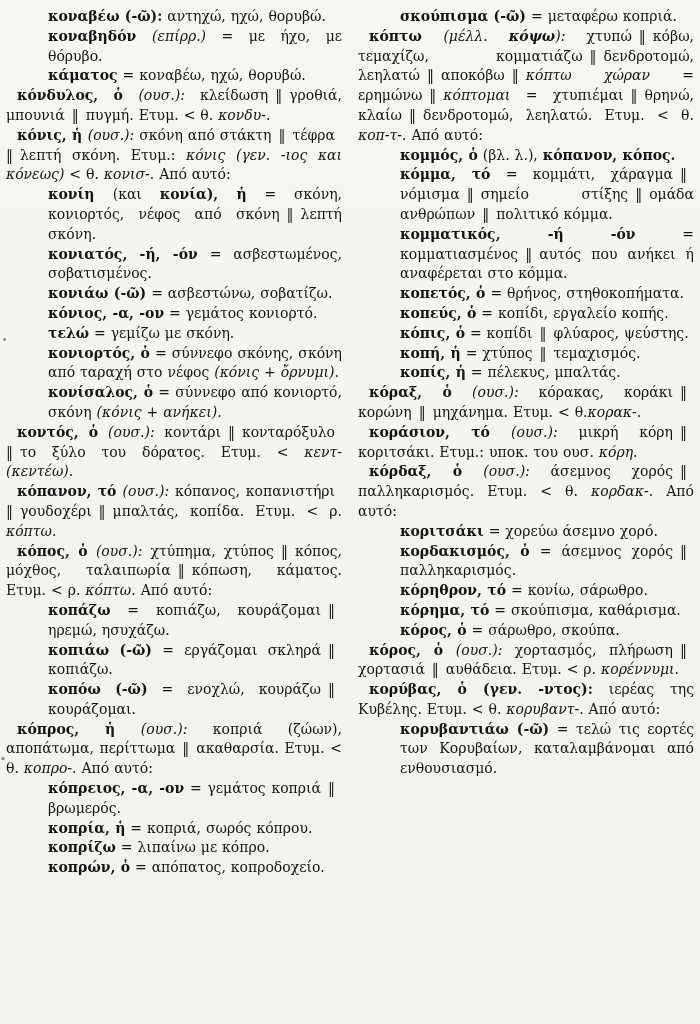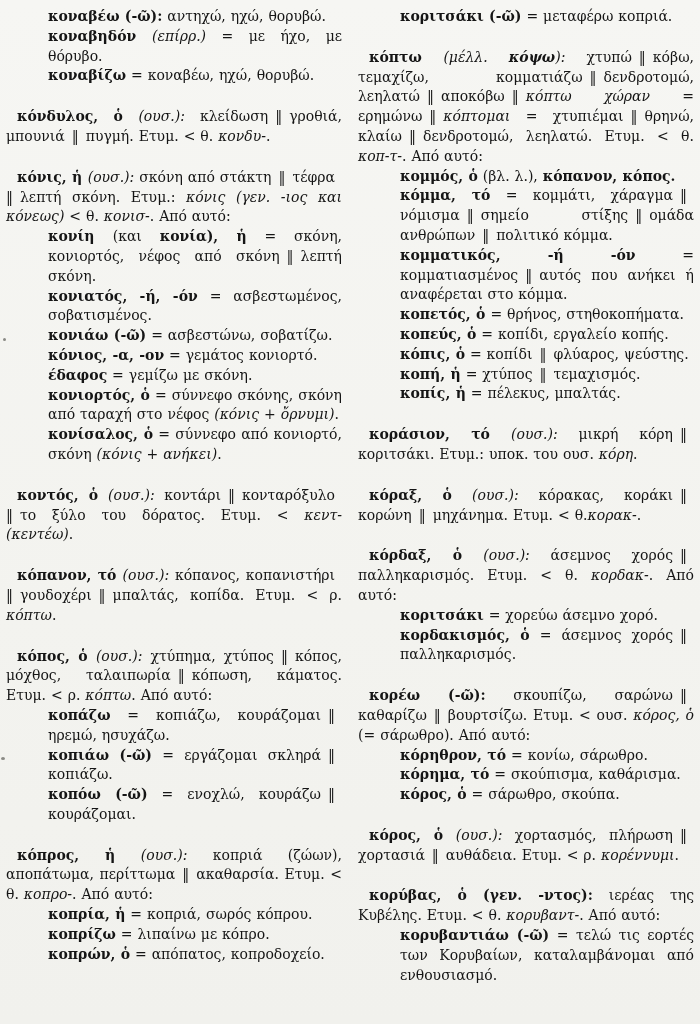--- a/index.html
+++ b/index.html
@@ -15,75 +15,75 @@
   .cols{display:flex;padding:7px 6px 0 6px;}
   .col{width:336px;}
   .col + .col{margin-left:16px;}
   .col p{
     margin:0;
     font-size:14px;
     line-height:19.8px;
     text-align:justify;
     word-spacing:0.5px;
   }
-  .col p.main{margin-top:21px;text-indent:11px;}
+  .col p.main{margin-top:0;text-indent:11px;}
   .col p.sub{margin-left:42px;text-indent:0;}
   .col p:first-child{margin-top:0;}
   .b{font-weight:bold;}
   .i{font-style:italic;}
   .speck{position:absolute;background:#8a8a85;border-radius:50%;}
   .speck1{left:3px;top:338px;width:3px;height:3px;}
   .speck2{left:1px;top:757px;width:4px;height:3px;}
 </style>
 </head>
 <body>
 
 <div class="page">
   <div class="cols">
     <div class="col">
         <p class="sub"><span class="b">κοναβέω (-ῶ):</span><span> αντηχώ, ηχώ, θορυβώ.</span></p>
         <p class="sub"><span class="b">κοναβηδόν </span><span class="i">(επίρρ.)</span><span> = με ήχο, με θόρυβο.</span></p>
-        <p class="sub"><span class="b">κοναβίζω</span><span> = κοναβέω, ηχώ, θορυβώ.</span></p>
+        <p class="sub"><span class="b">κάματος</span><span> = κοναβέω, ηχώ, θορυβώ.</span></p>
         <p class="main"><span class="b">κόνδυλος, ὁ </span><span class="i">(ουσ.):</span><span> κλείδωση ‖ γροθιά, μπουνιά ‖ πυγμή. Ετυμ. &lt; θ. </span><span class="i">κονδυ-</span><span>.</span></p>
         <p class="main"><span class="b">κόνις, ἡ </span><span class="i">(ουσ.):</span><span> σκόνη από στάκτη ‖ τέφρα ‖ λεπτή σκόνη. Ετυμ.: </span><span class="i">κόνις (γεν. -ιος και κόνεως)</span><span> &lt; θ. </span><span class="i">κονισ-</span><span>. Από αυτό:</span></p>
         <p class="sub"><span class="b">κονίη </span><span>(και </span><span class="b">κονία), ἡ</span><span> = σκόνη, κονιορτός, νέφος από σκόνη ‖ λεπτή σκόνη.</span></p>
         <p class="sub"><span class="b">κονιατός, -ή, -όν</span><span> = ασβεστωμένος, σοβατισμένος.</span></p>
         <p class="sub"><span class="b">κονιάω (-ῶ)</span><span> = ασβεστώνω, σοβατίζω.</span></p>
         <p class="sub"><span class="b">κόνιος, -α, -ον</span><span> = γεμάτος κονιορτό.</span></p>
-        <p class="sub"><span class="b">έδαφος</span><span> = γεμίζω με σκόνη.</span></p>
+        <p class="sub"><span class="b">τελώ</span><span> = γεμίζω με σκόνη.</span></p>
         <p class="sub"><span class="b">κονιορτός, ὁ</span><span> = σύννεφο σκόνης, σκόνη από ταραχή στο νέφος </span><span class="i">(κόνις + ὄρνυμι)</span><span>.</span></p>
         <p class="sub"><span class="b">κονίσαλος, ὁ</span><span> = σύννεφο από κονιορτό, σκόνη </span><span class="i">(κόνις + ανήκει)</span><span>.</span></p>
         <p class="main"><span class="b">κοντός, ὁ </span><span class="i">(ουσ.):</span><span> κοντάρι ‖ κονταρόξυλο ‖ το ξύλο του δόρατος. Ετυμ. &lt; </span><span class="i">κεντ- (κεντέω)</span><span>.</span></p>
         <p class="main"><span class="b">κόπανον, τό </span><span class="i">(ουσ.):</span><span> κόπανος, κοπανιστήρι ‖ γουδοχέρι ‖ μπαλτάς, κοπίδα. Ετυμ. &lt; ρ. </span><span class="i">κόπτω</span><span>.</span></p>
         <p class="main"><span class="b">κόπος, ὁ </span><span class="i">(ουσ.):</span><span> χτύπημα, χτύπος ‖ κόπος, μόχθος, ταλαιπωρία ‖ κόπωση, κάματος. Ετυμ. &lt; ρ. </span><span class="i">κόπτω</span><span>. Από αυτό:</span></p>
         <p class="sub"><span class="b">κοπάζω</span><span> = κοπιάζω, κουράζομαι ‖ ηρεμώ, ησυχάζω.</span></p>
         <p class="sub"><span class="b">κοπιάω (-ῶ)</span><span> = εργάζομαι σκληρά ‖ κοπιάζω.</span></p>
         <p class="sub"><span class="b">κοπόω (-ῶ)</span><span> = ενοχλώ, κουράζω ‖ κουράζομαι.</span></p>
         <p class="main"><span class="b">κόπρος, ἡ </span><span class="i">(ουσ.):</span><span> κοπριά (ζώων), αποπάτωμα, περίττωμα ‖ ακαθαρσία. Ετυμ. &lt; θ. </span><span class="i">κοπρο-</span><span>. Από αυτό:</span></p>
+        <p class="sub"><span class="b">κόπρειος, -α, -ον</span><span> = γεμάτος κοπριά ‖ βρωμερός.</span></p>
         <p class="sub"><span class="b">κοπρία, ἡ</span><span> = κοπριά, σωρός κόπρου.</span></p>
         <p class="sub"><span class="b">κοπρίζω</span><span> = λιπαίνω με κόπρο.</span></p>
         <p class="sub"><span class="b">κοπρών, ὁ</span><span> = απόπατος, κοπροδοχείο.</span></p>
       </div>
     <div class="col">
-        <p class="sub"><span class="b">κοριτσάκι (-ῶ)</span><span> = μεταφέρω κοπριά.</span></p>
+        <p class="sub"><span class="b">σκούπισμα (-ῶ)</span><span> = μεταφέρω κοπριά.</span></p>
         <p class="main"><span class="b">κόπτω </span><span class="i">(μέλλ. </span><span class="b i">κόψω</span><span class="i">):</span><span> χτυπώ ‖ κόβω, τεμαχίζω, κομματιάζω ‖ δενδροτομώ, λεηλατώ ‖ αποκόβω ‖ </span><span class="i">κόπτω χώραν</span><span> = ερημώνω ‖ </span><span class="i">κόπτομαι</span><span> = χτυπιέμαι ‖ θρηνώ, κλαίω ‖ δενδροτομώ, λεηλατώ. Ετυμ. &lt; θ. </span><span class="i">κοπ-τ-</span><span>. Από αυτό:</span></p>
         <p class="sub"><span class="b">κομμός, ὁ</span><span> (βλ. λ.), </span><span class="b">κόπανον, κόπος.</span></p>
         <p class="sub"><span class="b">κόμμα, τό</span><span> = κομμάτι, χάραγμα ‖ νόμισμα ‖ σημείο στίξης ‖ ομάδα ανθρώπων ‖ πολιτικό κόμμα.</span></p>
         <p class="sub"><span class="b">κομματικός, -ή -όν</span><span> = κομματιασμένος ‖ αυτός που ανήκει ή αναφέρεται στο κόμμα.</span></p>
         <p class="sub"><span class="b">κοπετός, ὁ</span><span> = θρήνος, στηθοκοπήματα.</span></p>
         <p class="sub"><span class="b">κοπεύς, ὁ</span><span> = κοπίδι, εργαλείο κοπής.</span></p>
         <p class="sub"><span class="b">κόπις, ὁ</span><span> = κοπίδι ‖ φλύαρος, ψεύστης.</span></p>
         <p class="sub"><span class="b">κοπή, ἡ</span><span> = χτύπος ‖ τεμαχισμός.</span></p>
         <p class="sub"><span class="b">κοπίς, ἡ</span><span> = πέλεκυς, μπαλτάς.</span></p>
+        <p class="main"><span class="b">κόραξ, ὁ </span><span class="i">(ουσ.):</span><span> κόρακας, κοράκι ‖ κορώνη ‖ μηχάνημα. Ετυμ. &lt; θ.</span><span class="i">κορακ-</span><span>.</span></p>
         <p class="main"><span class="b">κοράσιον, τό </span><span class="i">(ουσ.):</span><span> μικρή κόρη ‖ κοριτσάκι. Ετυμ.: υποκ. του ουσ. </span><span class="i">κόρη</span><span>.</span></p>
-        <p class="main"><span class="b">κόραξ, ὁ </span><span class="i">(ουσ.):</span><span> κόρακας, κοράκι ‖ κορώνη ‖ μηχάνημα. Ετυμ. &lt; θ.</span><span class="i">κορακ-</span><span>.</span></p>
         <p class="main"><span class="b">κόρδαξ, ὁ </span><span class="i">(ουσ.):</span><span> άσεμνος χορός ‖ παλληκαρισμός. Ετυμ. &lt; θ. </span><span class="i">κορδακ-</span><span>. Από αυτό:</span></p>
         <p class="sub"><span class="b">κοριτσάκι</span><span> = χορεύω άσεμνο χορό.</span></p>
         <p class="sub"><span class="b">κορδακισμός, ὁ</span><span> = άσεμνος χορός ‖ παλληκαρισμός.</span></p>
-        <p class="main"><span class="b">κορέω (-ῶ):</span><span> σκουπίζω, σαρώνω ‖ καθαρίζω ‖ βουρτσίζω. Ετυμ. &lt; ουσ. </span><span class="i">κόρος, ὁ</span><span> (= σάρωθρο). Από αυτό:</span></p>
         <p class="sub"><span class="b">κόρηθρον, τό</span><span> = κονίω, σάρωθρο.</span></p>
         <p class="sub"><span class="b">κόρημα, τό</span><span> = σκούπισμα, καθάρισμα.</span></p>
         <p class="sub"><span class="b">κόρος, ὁ</span><span> = σάρωθρο, σκούπα.</span></p>
         <p class="main"><span class="b">κόρος, ὁ </span><span class="i">(ουσ.):</span><span> χορτασμός, πλήρωση ‖ χορτασιά ‖ αυθάδεια. Ετυμ. &lt; ρ. </span><span class="i">κορέννυμι</span><span>.</span></p>
         <p class="main"><span class="b">κορύβας, ὁ (γεν. -ντος):</span><span> ιερέας της Κυβέλης. Ετυμ. &lt; θ. </span><span class="i">κορυβαντ-</span><span>. Από αυτό:</span></p>
         <p class="sub"><span class="b">κορυβαντιάω (-ῶ)</span><span> = τελώ τις εορτές των Κορυβαίων, καταλαμβάνομαι από ενθουσιασμό.</span></p>
       </div>
   </div>
   <div class="speck speck1"></div>
   <div class="speck speck2"></div>

